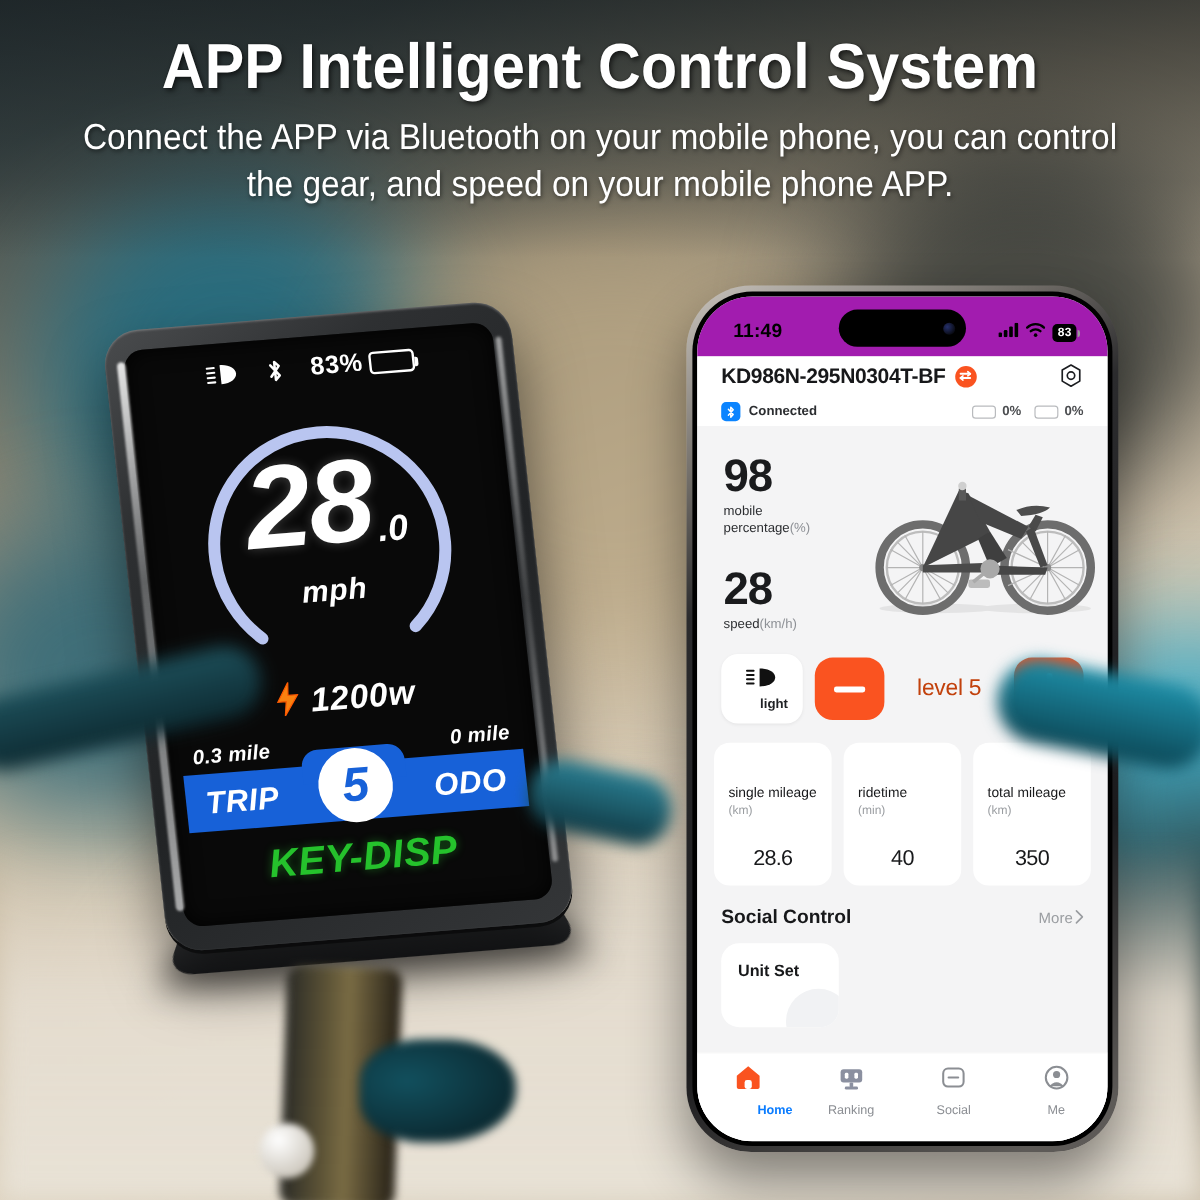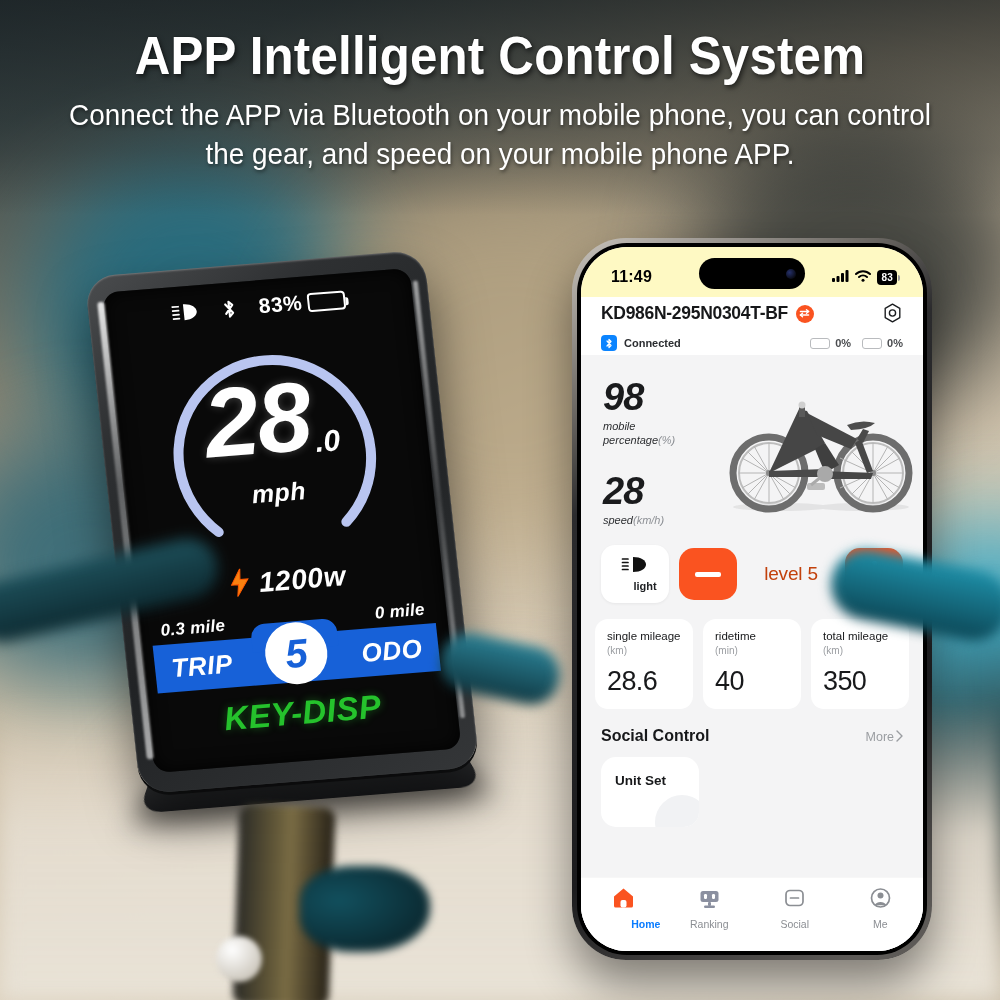--- a/index.html
+++ b/index.html
@@ -208,21 +208,21 @@
     position: absolute; left: 50%; top: 11px; transform: translateX(-50%);
     width: 106px; height: 31px; background: #000; border-radius: 18px; z-index: 9;
     display:flex; align-items:center; justify-content:flex-end; padding-right:9px;
   }
   #island-cam { width: 10px; height: 10px; border-radius: 50%;
     background: radial-gradient(circle at 35% 35%, #25306b, #0a0c16 70%); }
 
   
   #ios-status {
     height: 50px; display: flex; align-items: center; justify-content: space-between;
-    padding: 10px 26px 0 30px; background: #fef9c3; flex: 0 0 auto;
+    padding: 10px 26px 0 30px; background: #a21caf; flex: 0 0 auto;
   }
   #ios-time { font-size: 16px; font-weight: 700; color: #000; letter-spacing: .2px; }
   #ios-right { display: flex; align-items: center; gap: 6px; }
   #ios-batt {
     background:#000; color:#fff; font-size:10px; font-weight:700;
     border-radius:4px; padding:2px 4px 2px 4px; letter-spacing:.2px;
     position:relative;
   }
   #ios-batt::after {
     content:''; position:absolute; right:-3px; top:5px; width:2px; height:6px;
@@ -255,21 +255,21 @@
   .batt-ind-shell {
     width: 20px; height: 11px; border: 1.3px solid #b9bbbe; border-radius: 3px;
   }
   .batt-ind-val { font-size: 11px; font-weight: 700; color: #4b4d50; }
 
   
   #app-body {
     flex: 1 1 auto; background: #f4f4f5; overflow: hidden; position: relative;
   }
   #metrics-section { display: flex; padding: 16px 0 0 22px; }
-  #metrics-left { width: 118px; padding-top: 8px; font-style: italic; }
+  #metrics-left { width: 118px; padding-top: 8px; }
   .metric-value {
     font-size: 38px; font-weight: 700; color: #1a1b1d; line-height: .95;
     letter-spacing: -1px;
   }
   .metric-label {
     font-size: 11px; color: #2c2e31; margin-top: 4px; line-height: 1.28;
   }
   .metric-label .unit { color: #8e9196; }
   #metric-speed-block { margin-top: 26px; }
   #bike-illustration { flex: 1 1 auto; display:flex; align-items:center; justify-content:center; padding-right: 6px; }
@@ -301,25 +301,26 @@
     flex: 1 1 auto; text-align: center; font-size: 19px;
     font-weight: 500; color: #c2410c; letter-spacing: -.2px;
   }
 
   
   #stats-row { display: flex; gap: 10px; padding: 16px 14px 0 14px; }
   .stat-card {
     flex: 1 1 0; background: #fff; border-radius: 13px; padding: 11px 12px 12px 12px;
     min-width: 0;
   }
-  .stat-title { font-size: 11.5px; color: #17181a; font-weight: 500; line-height: 1.2; white-space: nowrap; }
+  .stat-title { font-size: 11.5px; color: #17181a; font-weight: 500; line-height: 1.2; white-space: nowrap; margin-top: 25px; }
   .stat-unit { font-size: 10px; color: #9a9da1; margin-top: 1px; }
   .stat-value {
-    font-size: 27px; font-weight: 400; color: #18191b; margin-top: 10px;
+    font-size: 18px; font-weight: 400; color: #18191b; margin-top: 24px;
     letter-spacing: -.6px;
+    text-align: center;
   }
 
   
   #quick-section { padding: 18px 20px 0 20px; }
   #quick-head { display: flex; align-items: baseline; }
   #quick-title { font-size: 16px; font-weight: 700; color: #17181a; }
   #quick-more {
     margin-left: auto; font-size: 12.5px; color: #9a9da1;
     display: flex; align-items: center; gap: 2px;
   }

